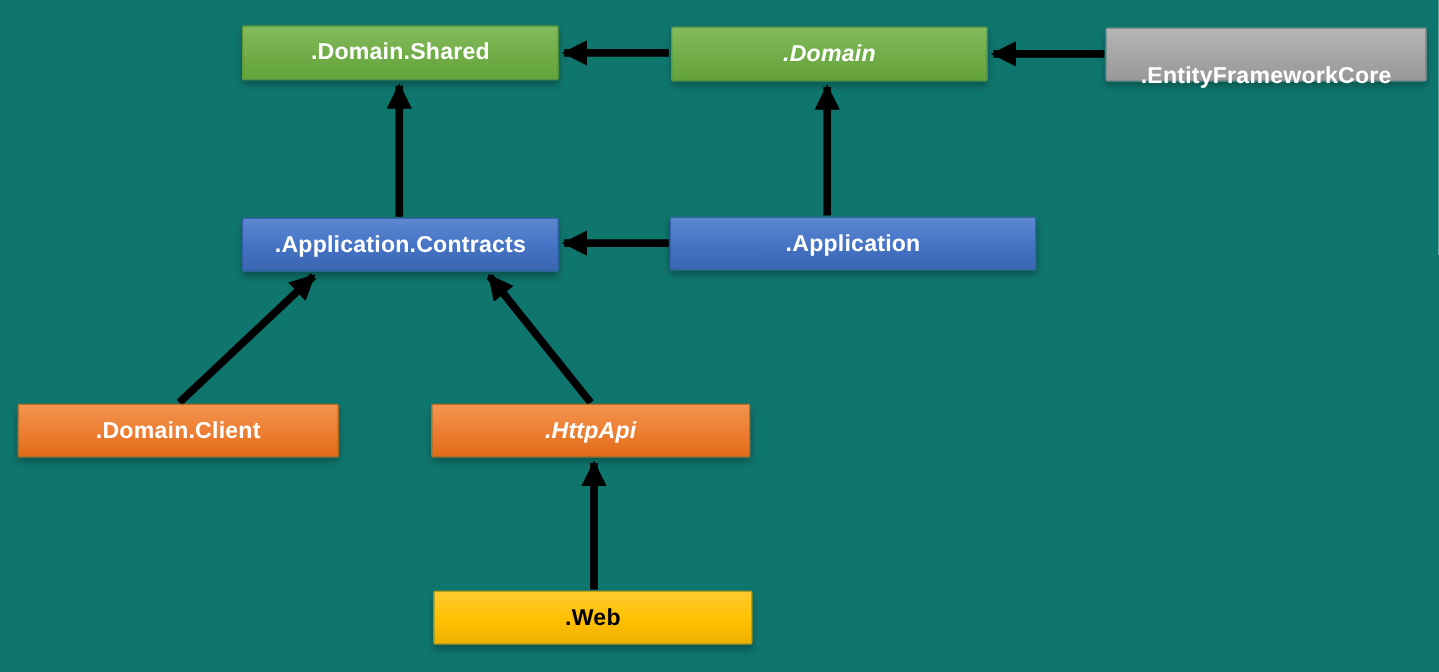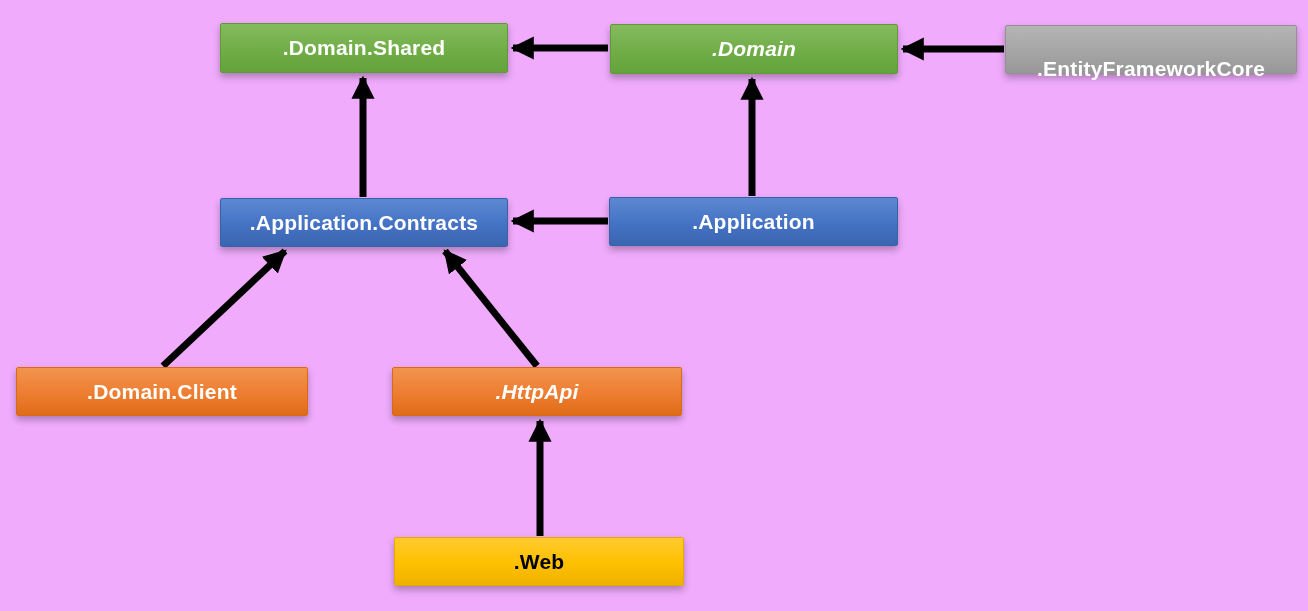--- a/index.html
+++ b/index.html
@@ -5,21 +5,21 @@
   html, body {
     margin: 0;
     padding: 0;
     background: #ffffff;
     font-family: "Liberation Sans", sans-serif;
   }
   #diagram-canvas {
     position: relative;
     width: 1308px;
     height: 611px;
-    background: #f0abfc;
+    background: #0f766e;
     overflow: hidden;
   }
   #edges-layer {
     position: absolute;
     left: 0;
     top: 0;
     width: 1308px;
     height: 611px;
   }
   .edge {
@@ -89,21 +89,21 @@
       </div>
       <div class="node node--green" style="left: 610px; top: 24px; width: 288px; height: 50px; font-style: italic;">
         <span class="node-label" style="color: rgb(255, 255, 255);">.Domain</span>
       </div>
       <div class="node node--gray" style="left: 1005px; top: 25px; width: 292px; height: 49px;">
         <span class="node-label" style="color: rgb(255, 255, 255); margin-top: 39px;">.EntityFrameworkCore</span>
       </div>
       <div class="node node--blue" style="left: 220px; top: 198px; width: 288px; height: 49px;">
         <span class="node-label" style="color: rgb(255, 255, 255);">.Application.Contracts</span>
       </div>
-      <div class="node node--blue" style="left: 609px; top: 197px; width: 289px; height: 49px;">
+      <div class="node node--blue" style="left: 609px; top: 197px; width: 333px; height: 49px;">
         <span class="node-label" style="color: rgb(255, 255, 255);">.Application</span>
       </div>
       <div class="node node--orange" style="left: 16px; top: 367px; width: 292px; height: 49px;">
         <span class="node-label" style="color: rgb(255, 255, 255);">.Domain.Client</span>
       </div>
       <div class="node node--orange" style="left: 392px; top: 367px; width: 290px; height: 49px;">
         <span class="node-label" style="color: rgb(255, 255, 255); font-style: italic;">.HttpApi</span>
       </div>
       <div class="node node--yellow" style="left: 394px; top: 537px; width: 290px; height: 49px;">
         <span class="node-label" style="color: rgb(0, 0, 0);">.Web</span>

